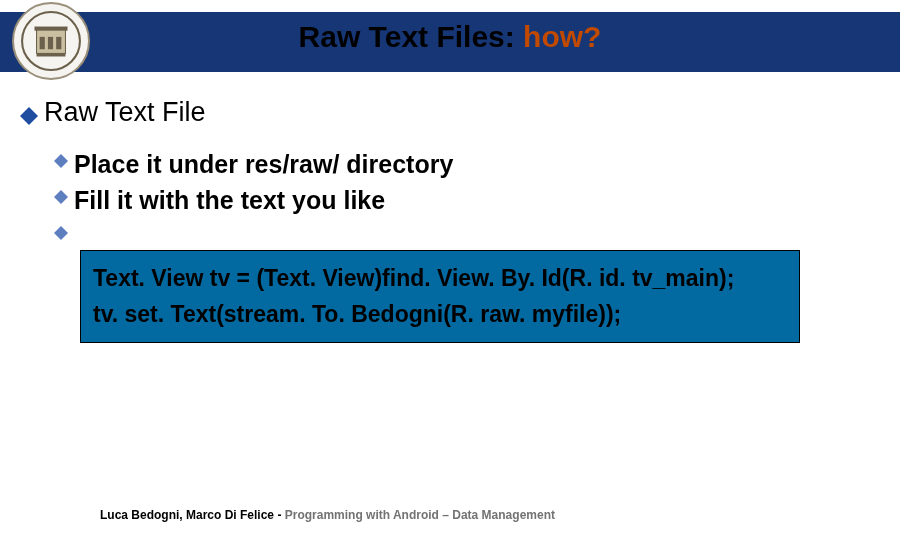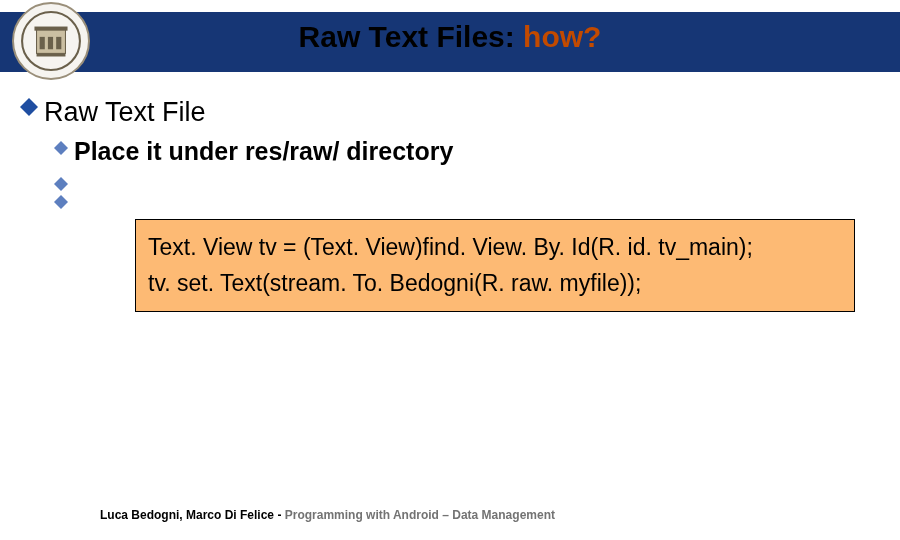--- a/index.html
+++ b/index.html
@@ -7,30 +7,30 @@
   .slide { position: relative; width: 900px; height: 540px; }
 
   .header-bar { position: absolute; top: 12px; left: 0; right: 0; height: 60px; background: #163675; }
   .title { position: absolute; top: 20px; left: 0; right: 0; text-align: center; font-size: 30px; font-weight: bold; color: #000; }
   .title .accent { color: #c24a00; }
 
   .logo { position: absolute; top: 2px; left: 12px; width: 78px; height: 78px; border-radius: 50%; background: #f6f4f0; border: 2px solid #9a8f7a; display: flex; align-items: center; justify-content: center; }
   .logo svg { width: 62px; height: 62px; }
 
   .content { position: absolute; top: 95px; left: 20px; right: 20px; }
-  .h1 { display: flex; align-items: flex-start; font-size: 27px; line-height: 1.3; margin-bottom: 3px; }
+  .h1 { display: flex; align-items: center; font-size: 27px; line-height: 1.3; margin-bottom: 16px; }
   .h1 .diamond { width: 0; height: 0; border: 9px solid transparent; border-bottom-color: #1f4ea1; position: relative; margin-right: 6px; top: -6px; }
   .h1 .diamond::after { content: ""; position: absolute; left: -9px; top: 9px; width: 0; height: 0; border: 9px solid transparent; border-top-color: #1f4ea1; }
 
   .sub { margin-left: 34px; }
   .li { display: flex; align-items: flex-start; font-size: 25px; line-height: 1.44; font-weight: bold; }
   .li .sdiamond { width: 0; height: 0; border: 7px solid transparent; border-bottom-color: #5d7fbf; position: relative; margin-right: 6px; margin-top: 4px; top: -3px; flex: none; }
   .li .sdiamond::after { content: ""; position: absolute; left: -7px; top: 7px; width: 0; height: 0; border: 7px solid transparent; border-top-color: #5d7fbf; }
 
-  .codebox { margin-left: 115px; margin-top: 14px; width: 720px; border: 1px solid #000; background: #fdba74; padding: 10px 12px; font-size: 23px; line-height: 1.55; }
+  .codebox { margin-left: 60px; margin-top: 14px; width: 720px; border: 1px solid #000; background: #0369a1; padding: 10px 12px; font-size: 23px; line-height: 1.55; font-weight: bold; }
 
   .footer { position: absolute; bottom: 18px; left: 100px; font-size: 12px; font-weight: bold; color: #000; }
   .footer .subtitle { color: #737373; font-weight: bold; }
 </style>
 </head>
 <body>
 
 <div class="slide">
 
   <div class="header-bar"></div>
@@ -56,20 +56,21 @@
       <span class="diamond"></span>
       <span>Raw Text File</span>
     </div>
     <div class="sub">
       <div class="li">
         <span class="sdiamond"></span>
         <span>Place it under res/raw/ directory</span>
       </div>
       <div class="li">
         <span class="sdiamond"></span>
+        <span>Fill it with the text you like</span>
       </div>
       <div class="li">
         <span class="sdiamond"></span>
       </div>
     </div>
 
     <div class="codebox">
       <div>Text. View tv = (Text. View)find. View. By. Id(R. id. tv_main);</div>
       <div>tv. set. Text(stream. To. Bedogni(R. raw. myfile));</div>
     </div>

